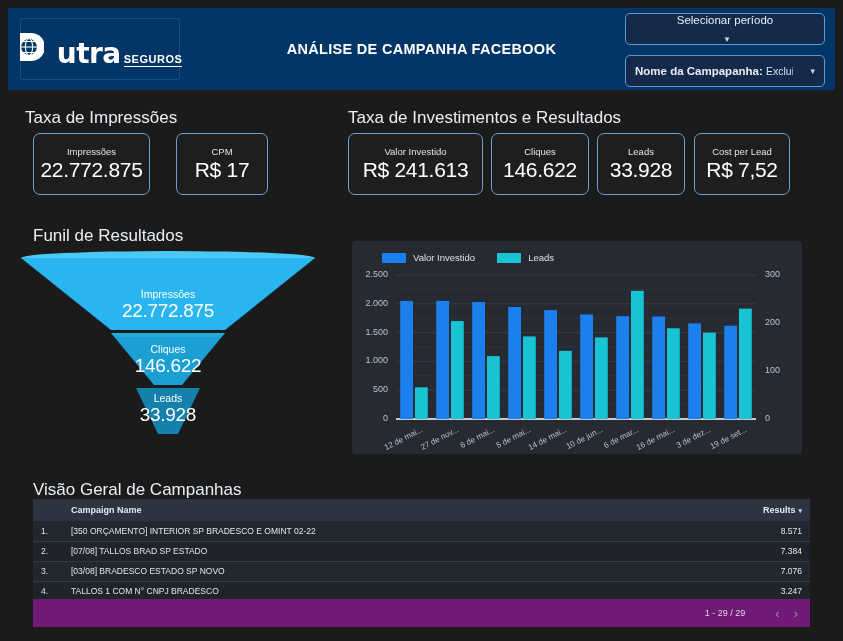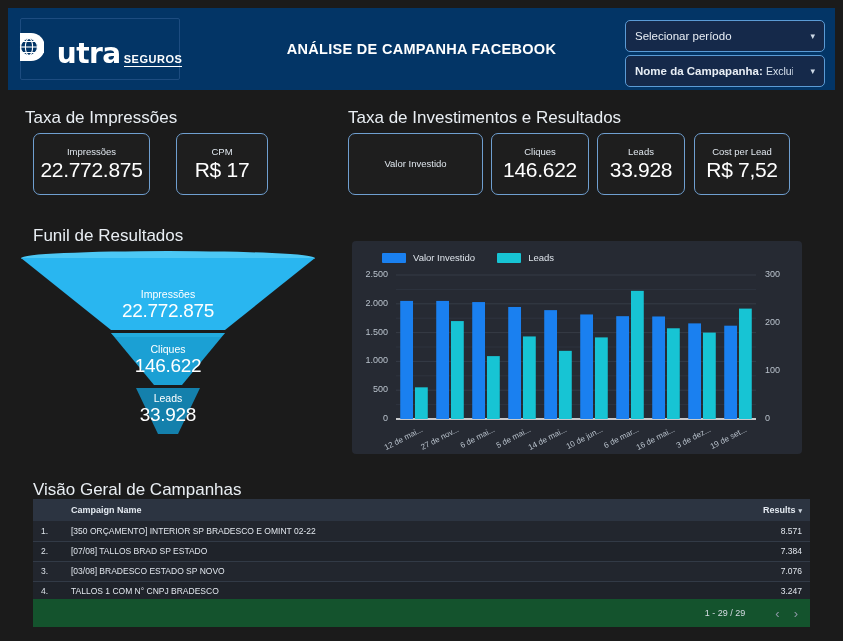--- a/index.html
+++ b/index.html
@@ -46,21 +46,21 @@
     pointer-events: none;
   }
   .filter {
     position: absolute; right: 10px;
     height: 32px; width: 200px;
     background: #15294a;
     border: 1px solid #5b9bd5; border-radius: 5px;
     display: flex; align-items: center; padding: 0 9px;
     color: #e8eef5; font-size: 11.5px;
   }
-  .filter.period { top: 12px; }
+  .filter.period { top: 5px; flex-direction: column; }
   .filter.campaign { top: 47px; gap: 13px; }
   .filter .ftext { flex: 1; white-space: nowrap; overflow: hidden; }
   .filter .fbold { font-weight: 700; font-size: 11.5px; }
   .filter .fsmall { font-size: 10.5px; color: #d7e2ee; }
   .green-dot {
     display: inline-block; width: 9px; height: 9px; border-radius: 50%;
     background: #63b832; vertical-align: -1px; margin: 0 1px;
   }
   .caret { color: #cdd9e6; font-size: 9px; margin-left: 4px; }
 
@@ -123,21 +123,21 @@
   .trow { height: 20px; border-bottom: 1px solid #323a46; }
   .trow:nth-child(odd) { background: #22262e; }
   .trow:nth-child(even) { background: #1f232a; }
   .trow td {
     color: #e2e7ee; font-size: 8.5px; padding: 0 8px; vertical-align: middle;
   }
   .trow td.right { text-align: right; }
   .trow td.idx { width: 30px; color: #dde3ea; }
   .tfoot {
     position: absolute; left: 33px; top: 599px; width: 777px; height: 28px;
-    background: #14532d;
+    background: #701a75;
     display: flex; align-items: center; justify-content: flex-end;
     padding-right: 12px;
   }
   .pg-text { font-size: 9px; color: #d6dce4; margin-right: 16px; }
   .pg-arrow {
     font-size: 13px; color: #8d98a6; margin-left: 14px; line-height: 1;
   }
   .ellipsis-row { color: #8a929c; font-size: 9px; }
   .sort-caret { font-size: 7px; margin-left: 3px; color: #cbd3dc; }
 </style>
@@ -191,20 +191,21 @@
     <span class="klabel">Impressões</span>
     <span class="kvalue">22.772.875</span>
   </div>
   <div class="kpi" style="left:176px; top:133px; width:92px;">
     <span class="klabel">CPM</span>
     <span class="kvalue">R$ 17</span>
   </div>
 
   <div class="kpi" style="left:348px; top:133px; width:135px;">
     <span class="klabel">Valor Investido</span>
+    <span class="kvalue">R$ 241.613</span>
   </div>
   <div class="kpi" style="left:491px; top:133px; width:98px;">
     <span class="klabel">Cliques</span>
     <span class="kvalue">146.622</span>
   </div>
   <div class="kpi" style="left:597px; top:133px; width:88px;">
     <span class="klabel">Leads</span>
     <span class="kvalue">33.928</span>
   </div>
   <div class="kpi" style="left:694px; top:133px; width:96px;">

